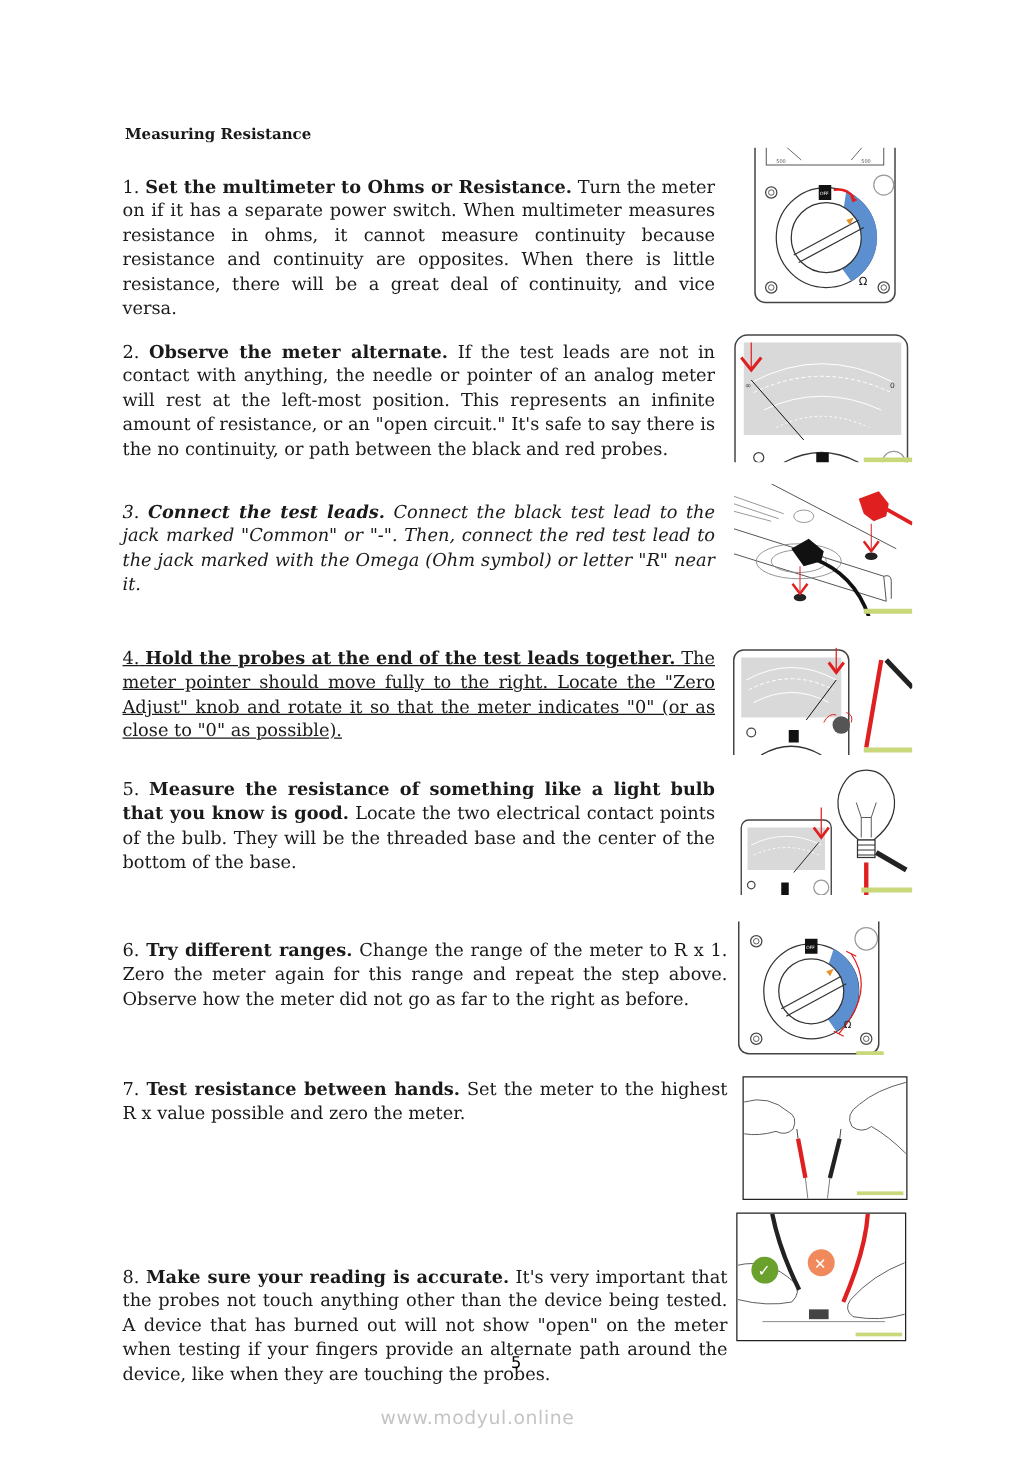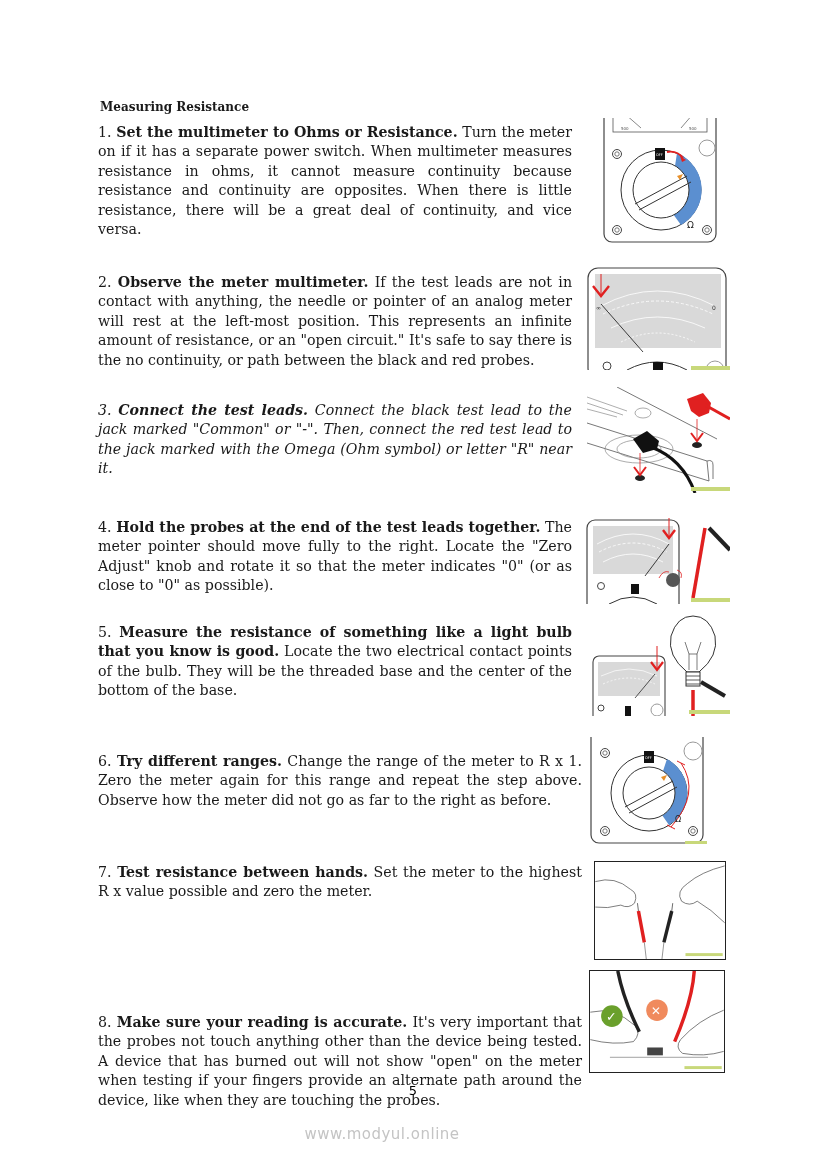--- a/index.html
+++ b/index.html
@@ -18,21 +18,21 @@
                font-family: "DejaVu Sans", "Liberation Sans", sans-serif; font-size: 15px; color: #c4c4c4; letter-spacing: 0.5px; }
   .credit { fill: #c8d87a; }
 </style>
 </head>
 <body>
 
 <div>
 
   <div class="heading">Measuring Resistance</div>
 
-  <div class="step" style="top:123px;">
+  <div class="step" style="top:141px;">
     <span>1.</span>
     <b>Set the multimeter to Ohms or Resistance.</b>
     <span>Turn the meter on if it has a separate power switch. When multimeter measures resistance in ohms, it cannot measure continuity because resistance and continuity are opposites. When there is little resistance, there will be a great deal of continuity, and vice versa.</span>
   </div>
   <div class="fig" style="left:603px;top:118px;width:114px;height:126px;">
     <svg viewBox="0 0 114 126">
       <rect x="1" y="-10" width="112" height="134" rx="8" fill="#fff" stroke="#444" stroke-width="1.2"></rect>
       <rect x="10" y="-6" width="94" height="20" fill="#fff" stroke="#555" stroke-width="0.8"></rect>
       <line x1="22" y1="-4" x2="38" y2="10" stroke="#555" stroke-width="0.7"></line>
       <line x1="90" y1="-4" x2="78" y2="10" stroke="#555" stroke-width="0.7"></line>
@@ -54,21 +54,21 @@
       <rect x="52" y="30" width="10" height="12" fill="#111"></rect>
       <text x="53" y="38" font-size="3.5" fill="#fff" font-family="DejaVu Sans, sans-serif">OFF</text>
       <path d="M 64 34 Q 74 32 80 40" fill="none" stroke="#e02020" stroke-width="1.8"></path>
       <polygon points="77,38 83,42 79,44" fill="#e02020"></polygon>
       <text x="84" y="110" font-size="9" fill="#222" font-family="DejaVu Sans, sans-serif">Ω</text>
     </svg>
   </div>
 
   <div class="step" style="top:273px;">
     <span>2.</span>
-    <b>Observe the meter multimeter.</b>
+    <b>Observe the meter alternate.</b>
     <span>If the test leads are not in contact with anything, the needle or pointer of an analog meter will rest at the left-most position. This represents an infinite amount of resistance, or an "open circuit." It's safe to say there is the no continuity, or path between the black and red probes.</span>
   </div>
   <div class="fig" style="left:587px;top:266px;width:143px;height:104px;">
     <svg viewBox="0 0 143 104">
       <rect x="1" y="2" width="138" height="110" rx="10" fill="#fff" stroke="#444" stroke-width="1.2"></rect>
       <rect x="8" y="8" width="126" height="74" fill="#d9d9d9"></rect>
       <path d="M 14 40 Q 70 10 128 40" fill="none" stroke="#fff" stroke-width="0.8"></path>
       <path d="M 16 48 Q 70 22 126 48" fill="none" stroke="#fff" stroke-width="0.8" stroke-dasharray="3,2"></path>
       <path d="M 24 62 Q 70 40 118 62" fill="none" stroke="#fff" stroke-width="0.8"></path>
       <path d="M 34 76 Q 70 58 108 76" fill="none" stroke="#fff" stroke-width="0.8" stroke-dasharray="2,2"></path>
@@ -106,21 +106,21 @@
       <path d="M 53 66 L 53 86" stroke="#e02020" stroke-width="0.8"></path>
       <path d="M 47 80 L 53 88 L 59 80" fill="none" stroke="#e02020" stroke-width="2"></path>
       <polygon points="100,12 116,6 124,16 122,26 112,30 104,24" fill="#e02020"></polygon>
       <path d="M 118 18 L 143 32" stroke="#e02020" stroke-width="3"></path>
       <path d="M 110 32 L 110 52" stroke="#e02020" stroke-width="0.8"></path>
       <path d="M 104 46 L 110 54 L 116 46" fill="none" stroke="#e02020" stroke-width="2"></path>
       <rect x="104" y="100" width="39" height="4" class="credit"></rect>
     </svg>
   </div>
 
-  <div class="step" style="top:518px;">
+  <div class="step" style="top:518px;text-decoration:underline;">
     <span>4.</span>
     <b>Hold the probes at the end of the test leads together.</b>
     <span>The meter pointer should move fully to the right. Locate the "Zero Adjust" knob and rotate it so that the meter indicates "0" (or as close to "0" as possible).</span>
   </div>
   <div class="fig" style="left:585px;top:518px;width:145px;height:86px;">
     <svg viewBox="0 0 145 86">
       <rect x="2" y="2" width="92" height="100" rx="8" fill="#fff" stroke="#444" stroke-width="1.2"></rect>
       <rect x="8" y="8" width="80" height="48" fill="#d9d9d9"></rect>
       <path d="M 12 26 Q 48 6 84 26" fill="none" stroke="#fff" stroke-width="0.8"></path>
       <path d="M 14 34 Q 48 16 82 34" fill="none" stroke="#fff" stroke-width="0.8" stroke-dasharray="3,2"></path>

